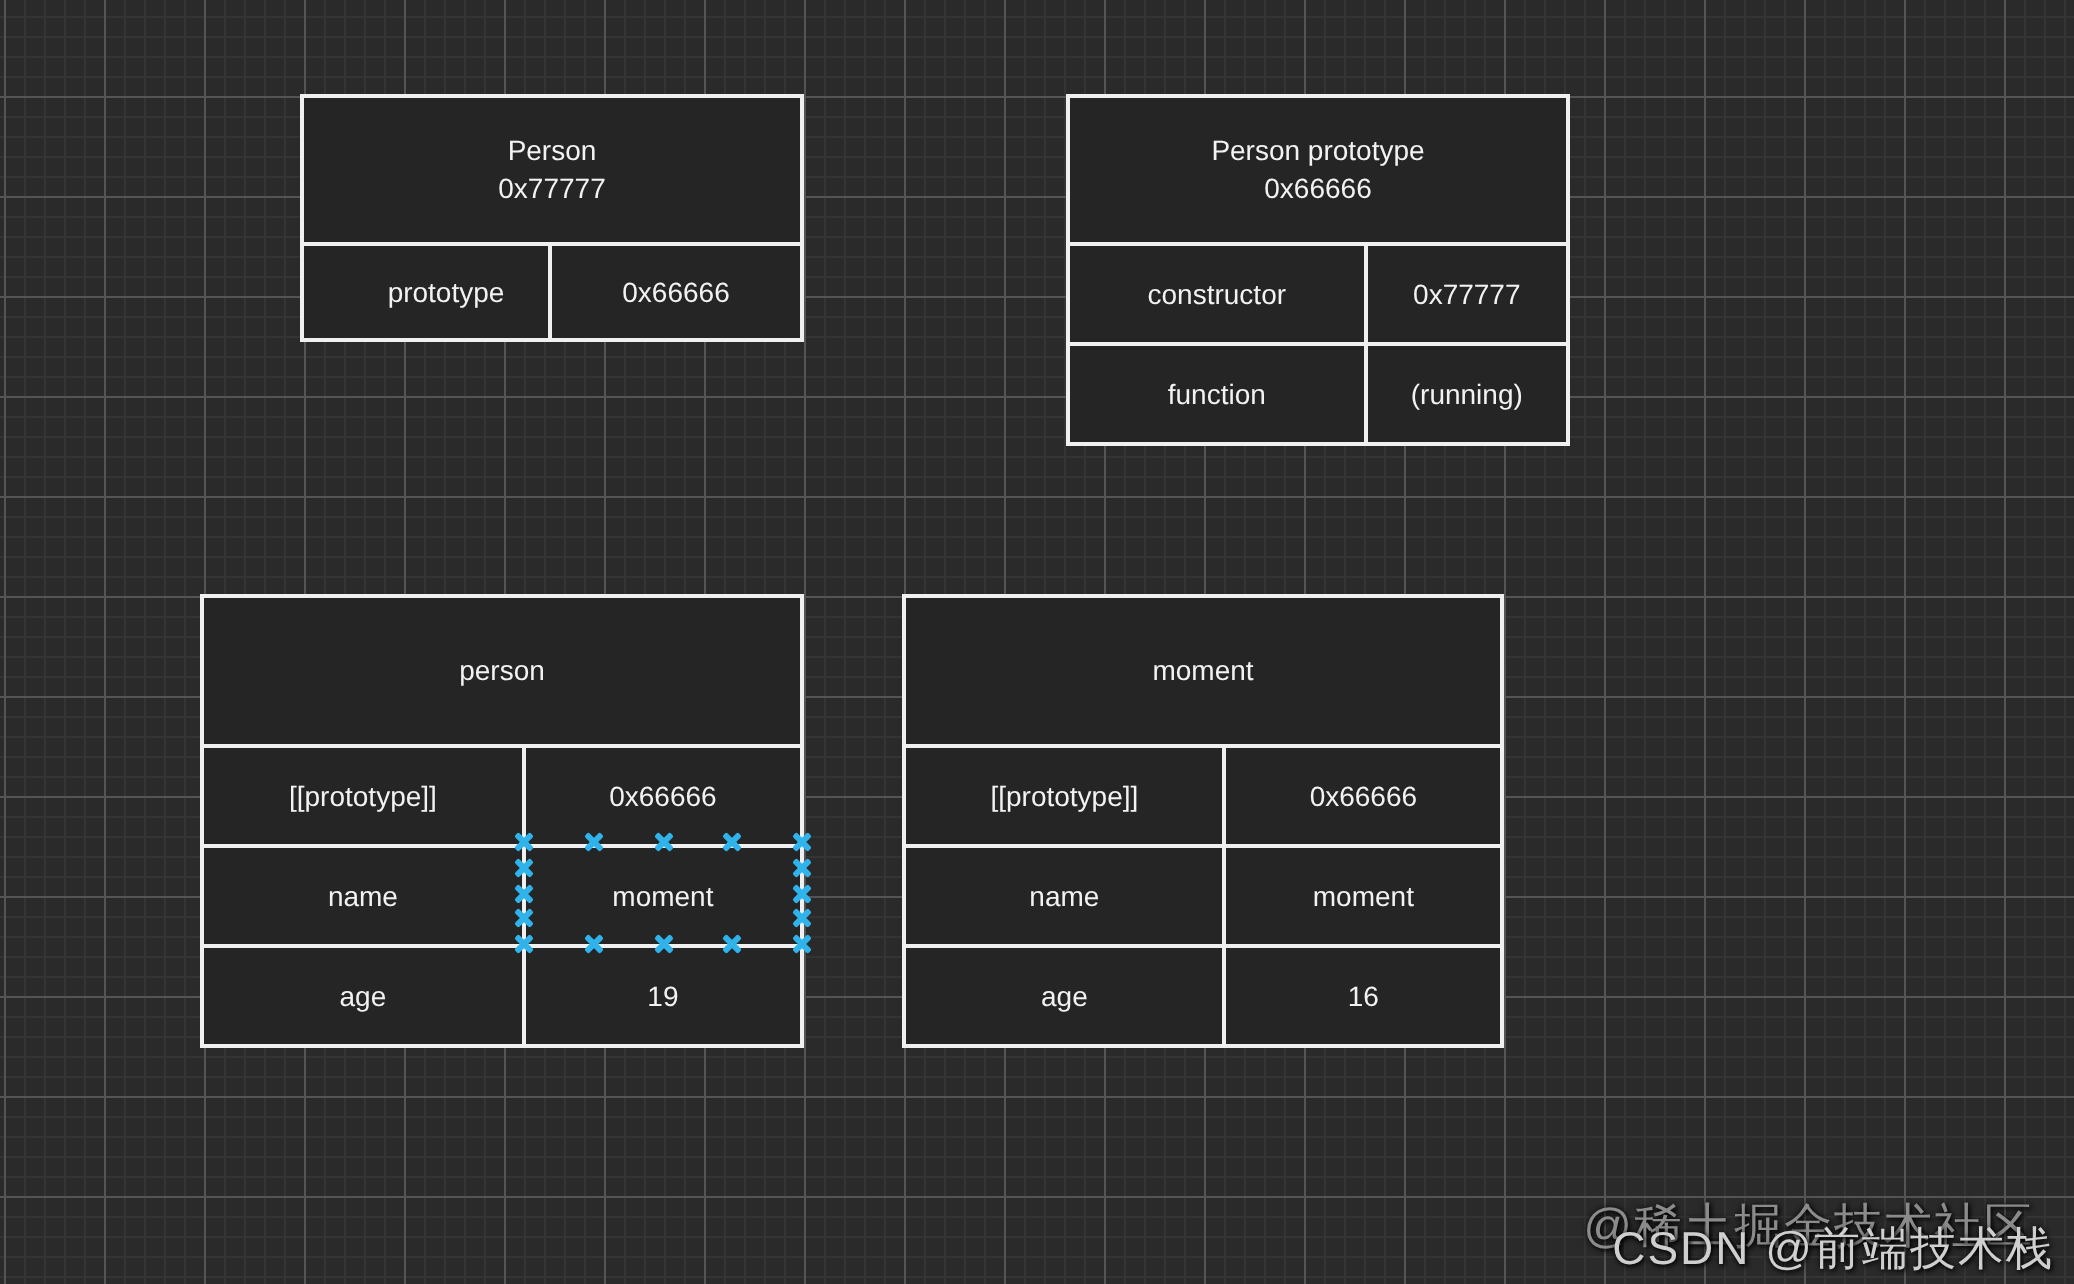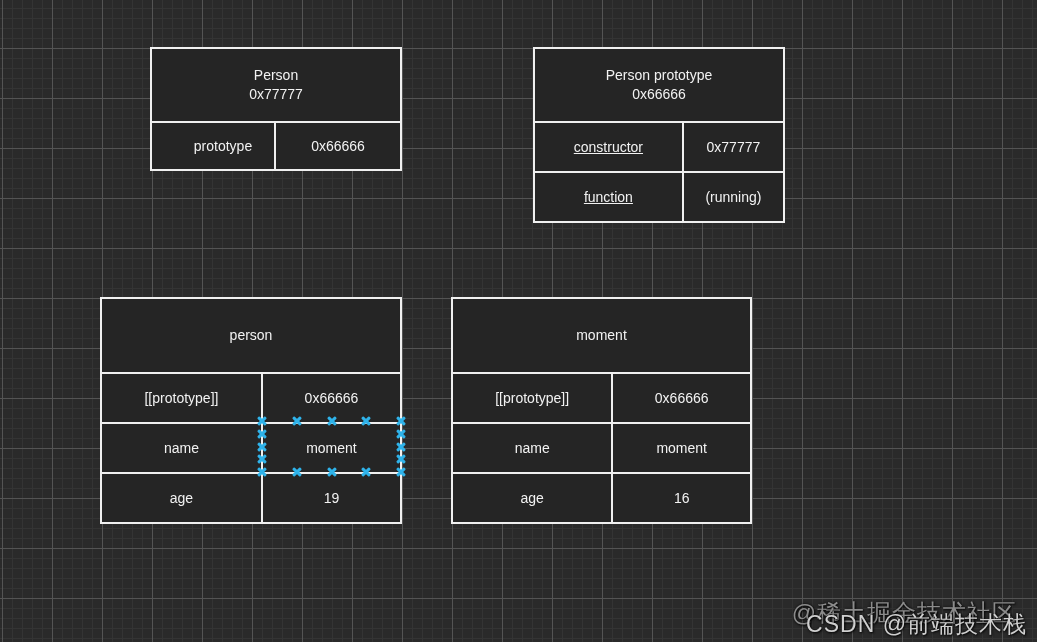--- a/index.html
+++ b/index.html
@@ -52,21 +52,21 @@
     overflow: hidden;
   }
   .cell.key { border-right: 2px solid #f0f0f0; }
   .cell.val { flex: 1; }
 
   #box-person-fn   { left: 150px; top: 47px;  width: 252px; height: 124px; }
   #box-person-fn .row { height: 48px; }
   #box-person-fn .key { width: 50%; padding-left: 20px; }
 
   #box-proto       { left: 500px; top: 47px;  width: 252px; height: 176px; margin-left: 33px; }
-  #box-proto .key  { width: 60%; text-decoration: underline; }
+  #box-proto .key  { width: 60%; }
 
   #box-person-obj  { left: 100px; top: 297px; width: 302px; height: 227px; }
   #box-person-obj .key { width: 54%; }
 
   #box-student-obj { left: 451px; top: 297px; width: 301px; height: 227px; }
   #box-student-obj .key { width: 54%; }
 
   
   .selection {
     position: absolute;

